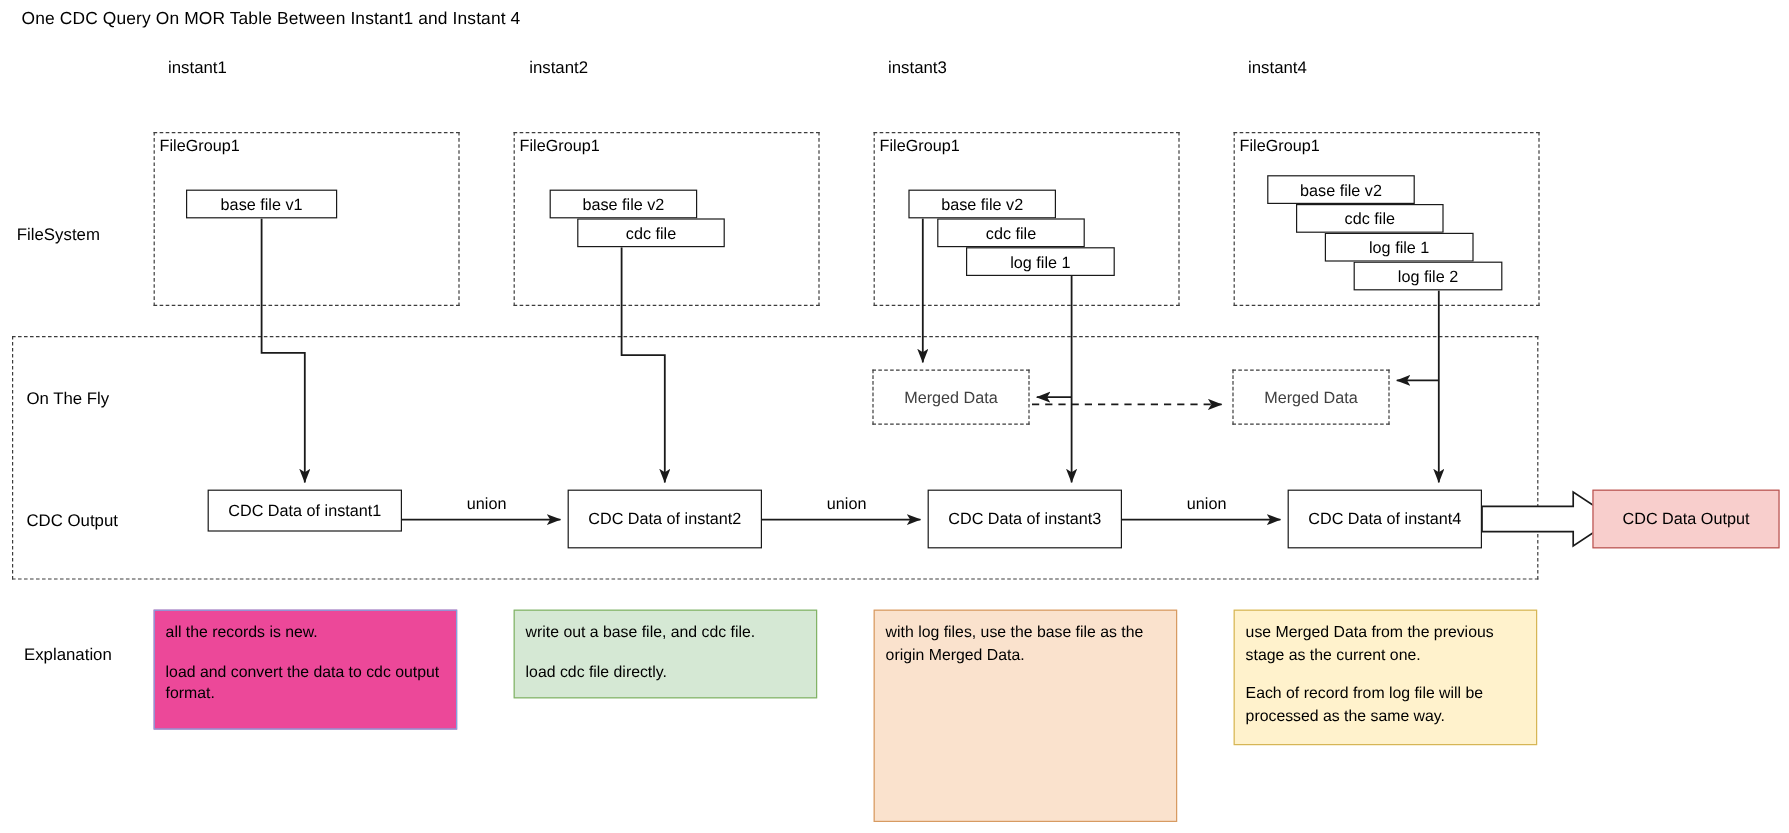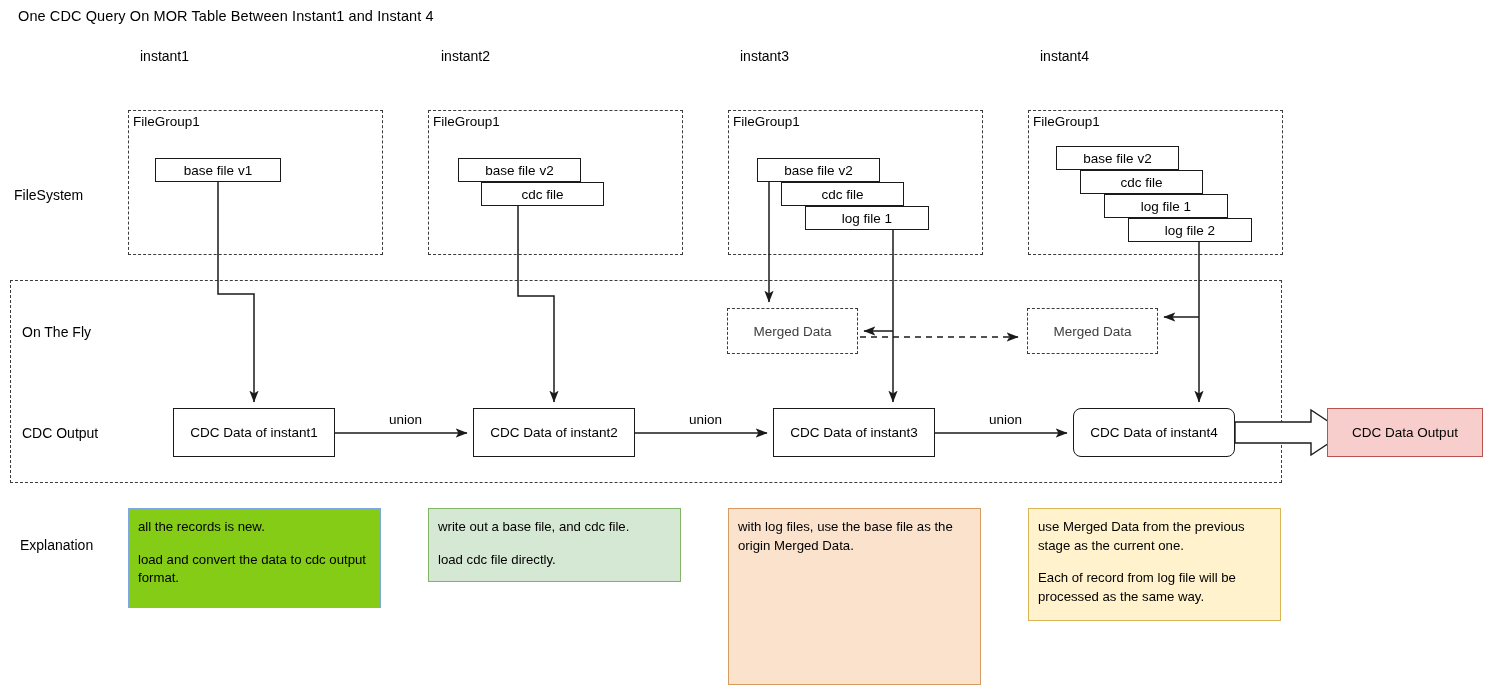--- a/index.html
+++ b/index.html
@@ -70,21 +70,21 @@
     background:#ffffff;padding:0 3px;z-index:7;
   }
 
   
   .note{
     position:absolute;box-sizing:border-box;font-size:13.2px;line-height:1.42;
     padding:9px 10px 9px 9px;color:#000;
   }
   .note p{margin:0 0 14px 0;}
   .note p:last-child{margin-bottom:0;}
-  .note.blue{background:#84cc16;border:1.2px solid #7ea6e0;}
+  .note.blue{background:#ec4899;border:1.2px solid #7ea6e0;}
   .note.green{background:#d5e8d4;border:1.2px solid #82b366;}
   .note.orange{background:#fae2cd;border:1.2px solid #d79b62;}
   .note.yellow{background:#fff2cc;border:1.2px solid #d6b656;}
 
   svg.wires{position:absolute;left:0;top:0;width:1491px;height:694px;z-index:2;pointer-events:none;}
 </style>
 </head>
 <body>
 
 <div class="canvas">
@@ -125,24 +125,24 @@
   <div class="filebox" style="left:1056px;top:146px;width:123px;height:24px;">base file v2</div>
   <div class="filebox" style="left:1080px;top:170px;width:123px;height:24px;">cdc file</div>
   <div class="filebox" style="left:1104px;top:194px;width:124px;height:24px;">log file 1</div>
   <div class="filebox" style="left:1128px;top:218px;width:124px;height:24px;">log file 2</div>
 
   <div class="outer-region" style="left:10px;top:280px;width:1272px;height:203px;"></div>
 
   <div class="merged" style="left:727px;top:308px;width:131px;height:46px;">Merged Data</div>
   <div class="merged" style="left:1027px;top:308px;width:131px;height:46px;">Merged Data</div>
 
-  <div class="cdcbox" style="left:173px;top:408px;width:162px;height:49px;">CDC Data of instant1</div>
+  <div class="cdcbox" style="left:173px;top:408px;width:162px;height:35px;">CDC Data of instant1</div>
   <div class="cdcbox" style="left:473px;top:408px;width:162px;height:49px;">CDC Data of instant2</div>
   <div class="cdcbox" style="left:773px;top:408px;width:162px;height:49px;">CDC Data of instant3</div>
-  <div class="cdcbox" style="left:1073px;top:408px;width:162px;height:49px;border-radius:8px;">CDC Data of instant4</div>
+  <div class="cdcbox" style="left:1073px;top:408px;width:162px;height:49px;">CDC Data of instant4</div>
 
   <div class="outbox" style="left:1327px;top:408px;width:156px;height:49px;">CDC Data Output</div>
 
   <div class="union-label" style="left:386px;top:412px;">union</div>
   <div class="union-label" style="left:686px;top:412px;">union</div>
   <div class="union-label" style="left:986px;top:412px;">union</div>
 
   <svg class="wires" viewBox="0 0 1491 694" xmlns="http://www.w3.org/2000/svg">
     <defs>
       <marker id="arr" markerWidth="9" markerHeight="9" refX="7.6" refY="3.1" orient="auto" markerUnits="strokeWidth">

